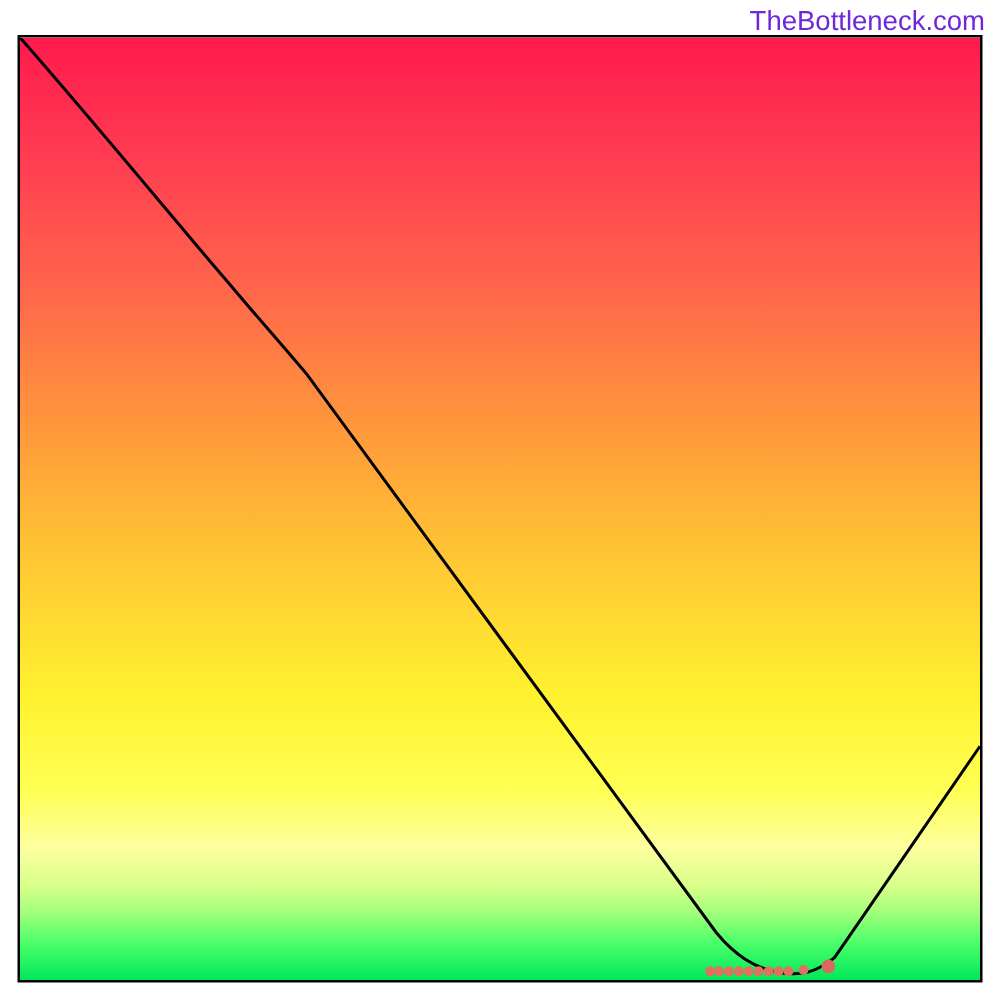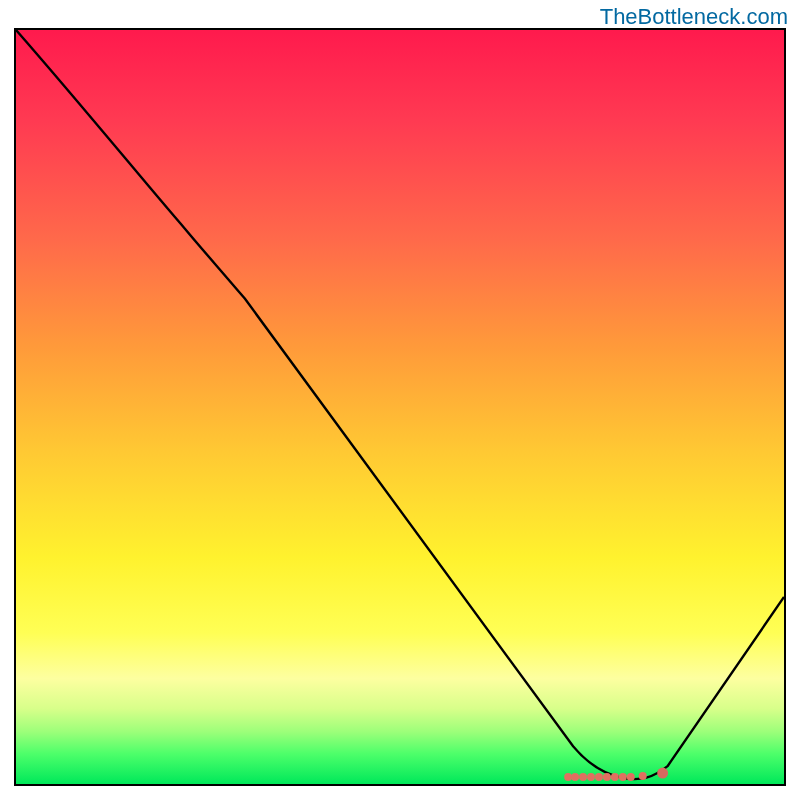--- a/index.html
+++ b/index.html
@@ -8,21 +8,21 @@
     height: 800px;
     position: relative;
     font-family: Arial, sans-serif;
     background: #fff;
   }
   .watermark {
     position: absolute;
     top: 4px;
     right: 12px;
     font-size: 22px;
-    color: #0369a1;
+    color: #6d28d9;
     font-family: Arial, sans-serif;
     z-index: 10;
   }
   .plot-frame {
     position: absolute;
     top: 28px;
     left: 14px;
     width: 772px;
     height: 758px;
     border: 2px solid #000;

